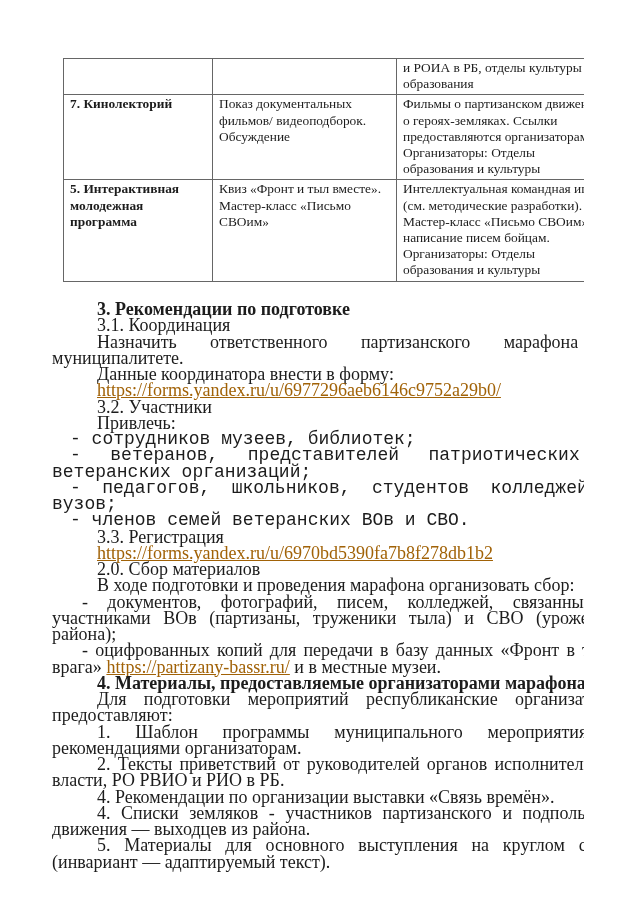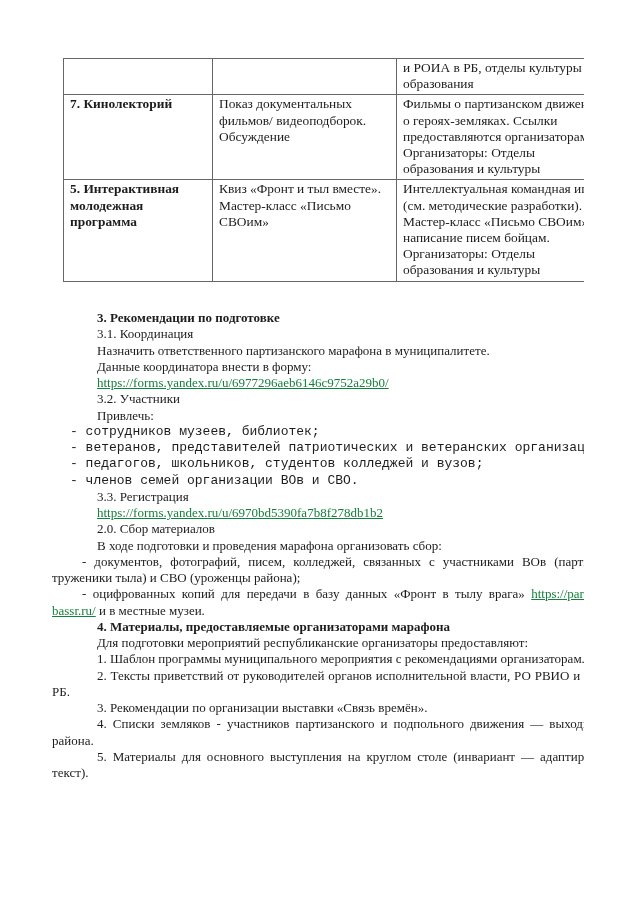--- a/index.html
+++ b/index.html
@@ -29,35 +29,35 @@
     vertical-align: top;
     padding: 1px 6px 2px 6px;
     font-size: 13.4px;
     line-height: 16.2px;
   }
   table.doc-table tr:first-child td { height: 30px; }
   table.doc-table td.b { font-weight: bold; }
   .body-text {
     position: absolute;
     left: 52px;
-    top: 310px;
+    top: 301px;
     width: 568px;
-    font-size: 13px;
+    font-size: 18px;
     line-height: 16.25px;
     text-align: justify;
   }
   .body-text p {
     margin: 0;
     text-indent: 45px;
   }
   .body-text p.list  { text-indent: 18px; font-family: Liberation Mono, monospace; }
   .body-text p.list2 { text-indent: 30px; }
   .body-text b { font-weight: bold; }
   a.link {
-    color: #15803d;
+    color: #a16207;
     text-decoration: underline;
     cursor: pointer;
   }
 </style>
 </head>
 <body>
 
 <div class="page">
   <table class="doc-table">
     <colgroup>
@@ -88,28 +88,28 @@
       <p><b>3. Рекомендации по подготовке</b></p>
       <p><span>3.1. Координация</span></p>
       <p><span>Назначить ответственного партизанского марафона в муниципалитете.</span></p>
       <p><span>Данные координатора внести в форму:</span></p>
       <p><a class="link" href="#">https://forms.yandex.ru/u/6977296aeb6146c9752a29b0/</a></p>
       <p><span>3.2. Участники</span></p>
       <p><span>Привлечь:</span></p>
       <p class="list"><span>- сотрудников музеев, библиотек;</span></p>
       <p class="list"><span>- ветеранов, представителей патриотических и ветеранских организаций;</span></p>
       <p class="list"><span>- педагогов, школьников, студентов колледжей и вузов;</span></p>
-      <p class="list"><span>- членов семей организации ВОв и СВО.</span></p>
+      <p class="list"><span>- членов семей ветеранских ВОв и СВО.</span></p>
       <p><span>3.3. Регистрация</span></p>
       <p><a class="link" href="#">https://forms.yandex.ru/u/6970bd5390fa7b8f278db1b2</a></p>
       <p><span>2.0. Сбор материалов</span></p>
       <p><span>В ходе подготовки и проведения марафона организовать сбор:</span></p>
       <p class="list2"><span>- документов, фотографий, писем, колледжей, связанных с участниками ВОв (партизаны, труженики тыла) и СВО (уроженцы района);</span></p>
       <p class="list2"><span>- оцифрованных копий для передачи в базу данных «Фронт в тылу врага» </span><a class="link" href="#">https://partizany-bassr.ru/</a><span> и в местные музеи.</span></p>
       <p><b>4. Материалы, предоставляемые организаторами марафона</b></p>
       <p><span>Для подготовки мероприятий республиканские организаторы предоставляют:</span></p>
       <p><span>1. Шаблон программы муниципального мероприятия с рекомендациями организаторам.</span></p>
       <p><span>2. Тексты приветствий от руководителей органов исполнительной власти, РО РВИО и РИО в РБ.</span></p>
-      <p><span>3. Рекомендации по организации выставки «Связь времён».</span></p>
+      <p><span>4. Рекомендации по организации выставки «Связь времён».</span></p>
       <p><span>4. Списки земляков - участников партизанского и подпольного движения — выходцев из района.</span></p>
       <p><span>5. Материалы для основного выступления на круглом столе (инвариант — адаптируемый текст).</span></p>
     </div>
 </div>
 
 </body></html>

